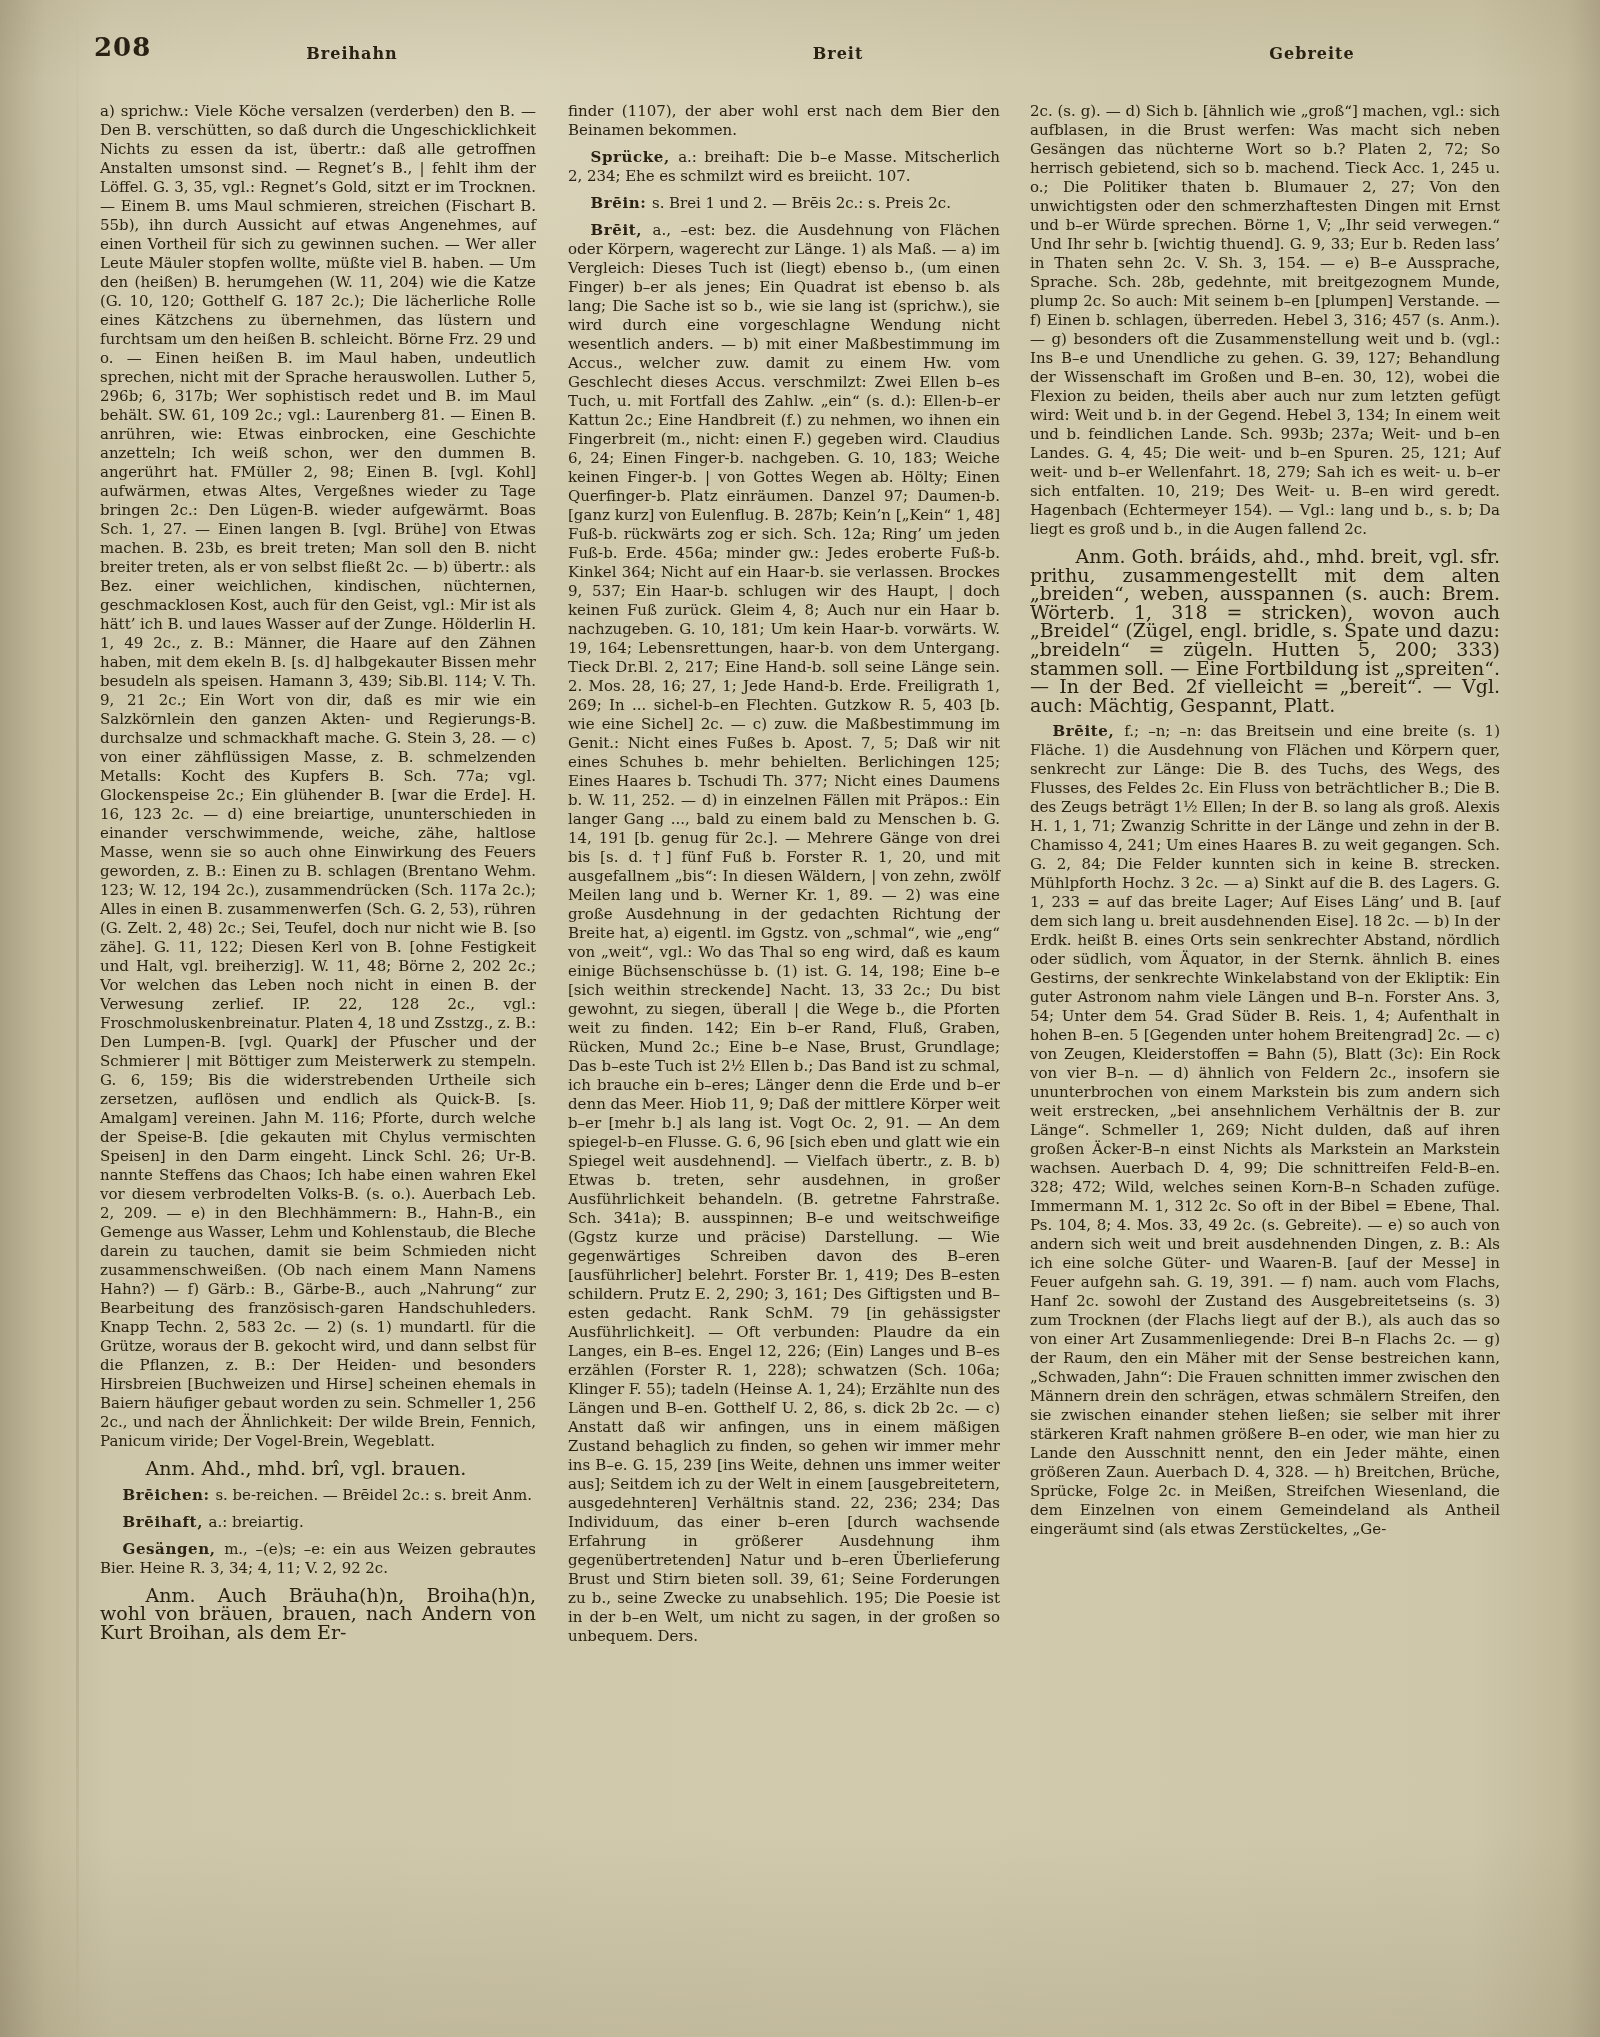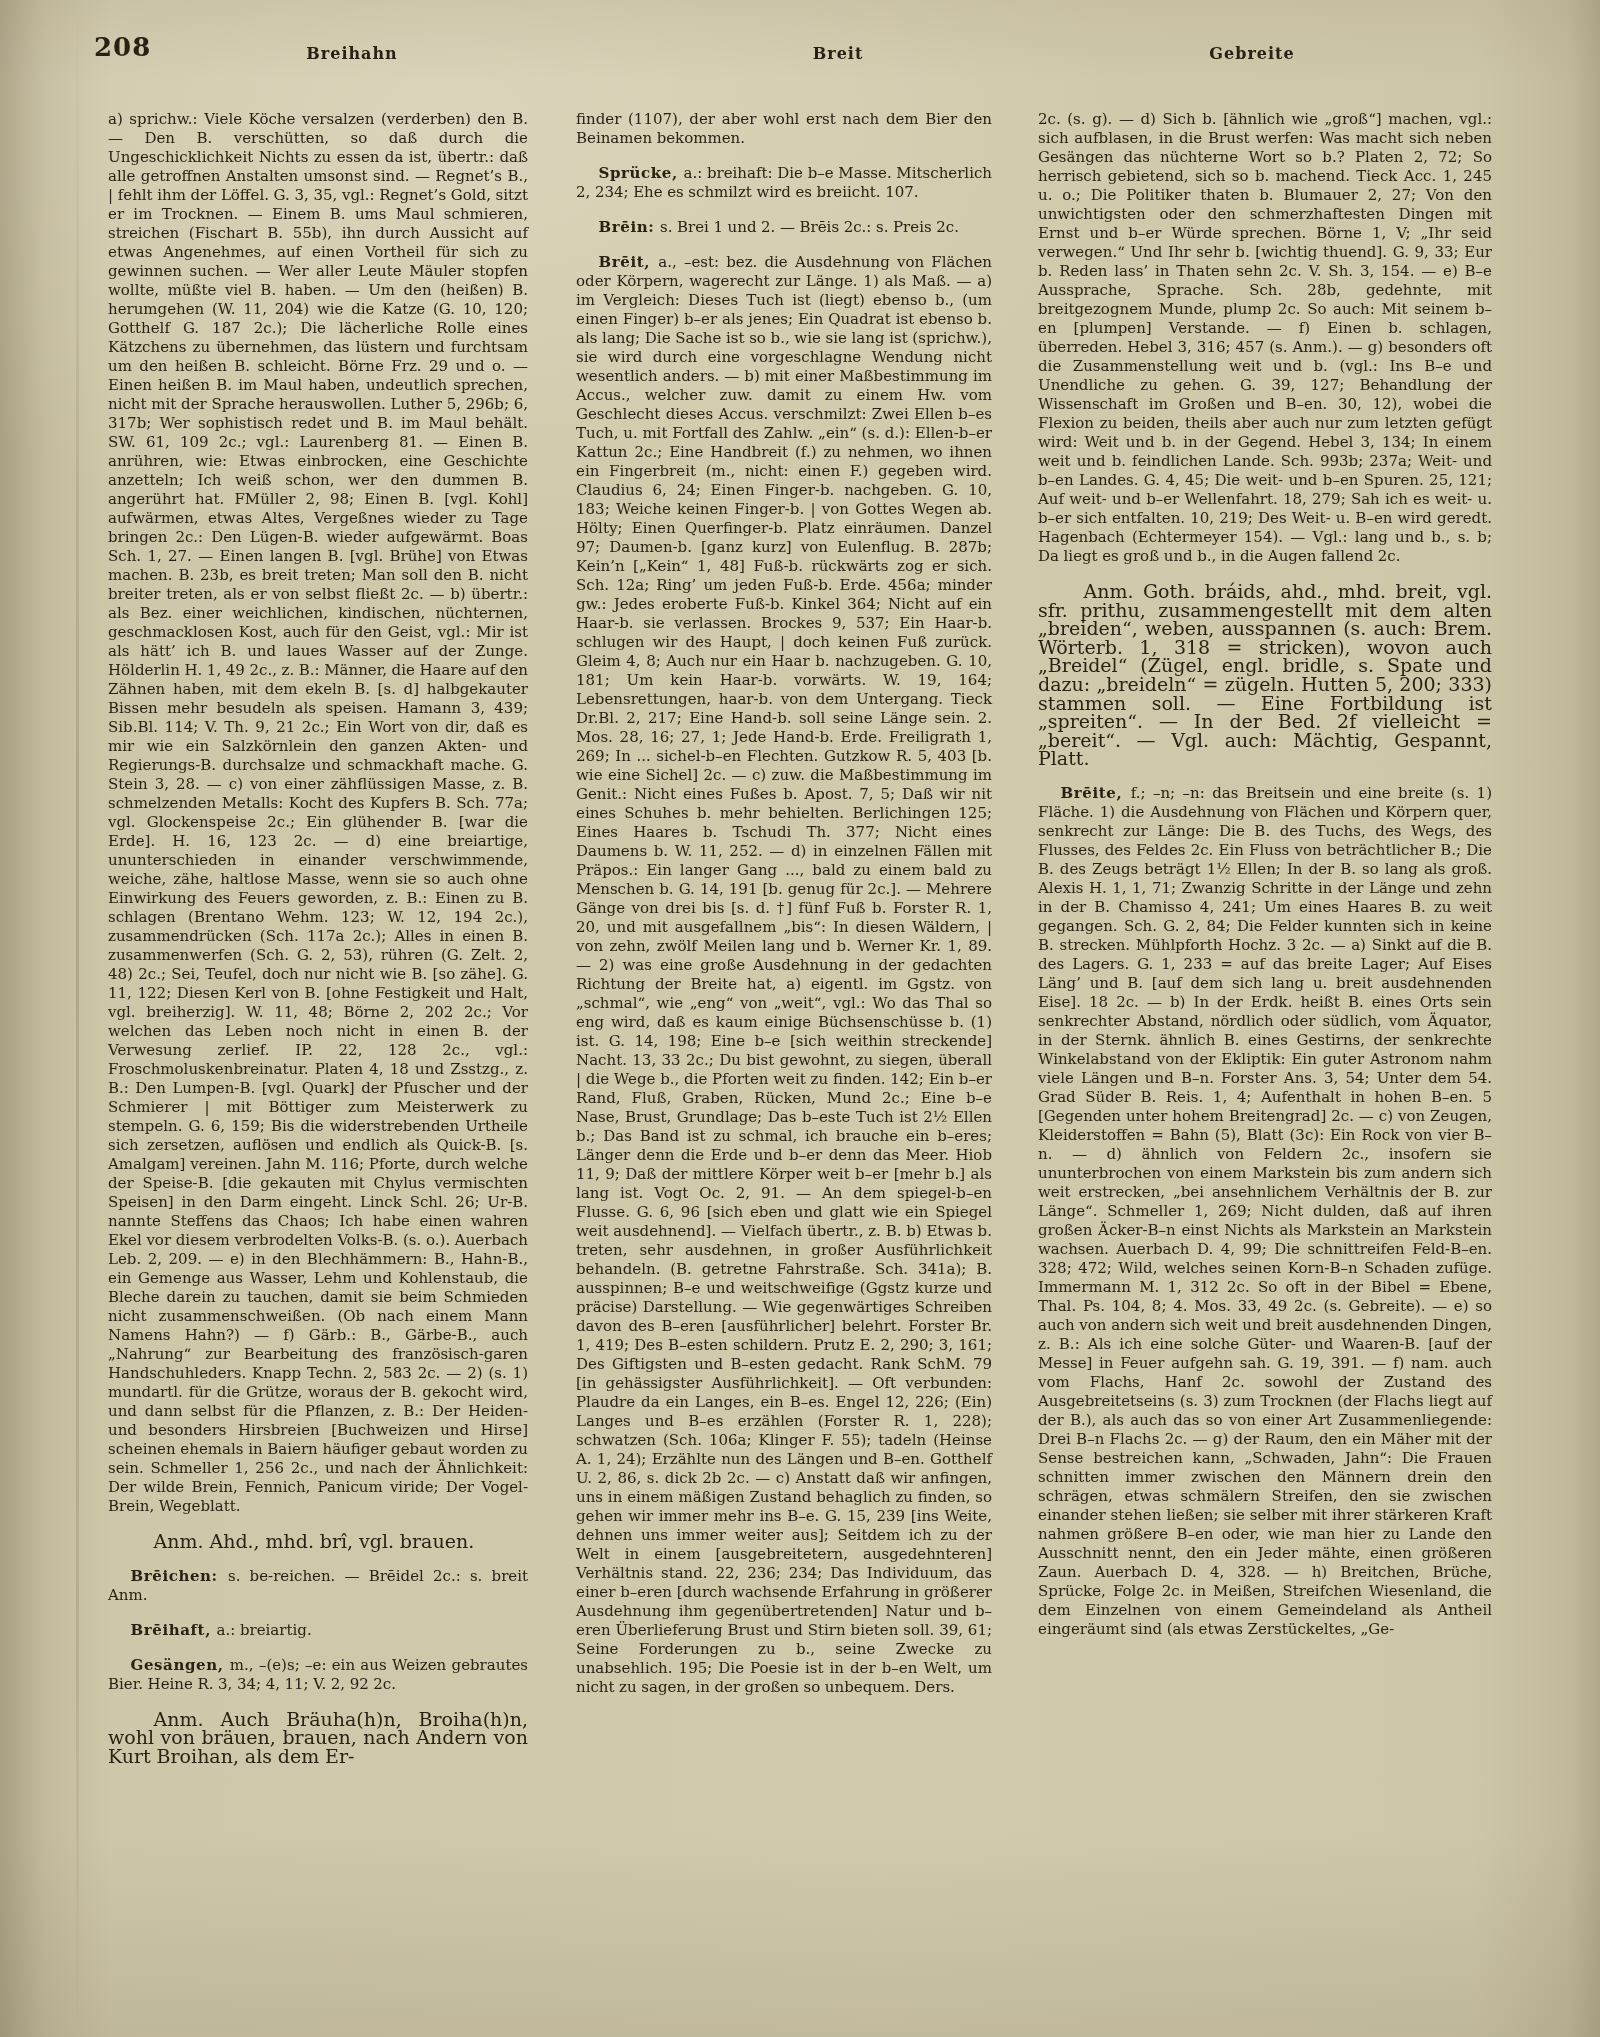--- a/index.html
+++ b/index.html
@@ -12,35 +12,35 @@
       linear-gradient(90deg, #a99f82 0px, #c3ba9c 45px, #cfc7a9 110px, #d2caac 55%, #cfc7a9 92%, #c2b99b 98%, #b1a78a 100%),
       #cec6a8;
     color:#2a2114;
   }
   .crease{position:absolute;top:0;bottom:0;width:3px;background:linear-gradient(180deg,rgba(0,0,0,0),rgba(96,85,60,.25) 40%,rgba(96,85,60,.18) 80%,rgba(0,0,0,0));}
   .head{position:absolute;top:44px;font-weight:bold;font-size:16px;letter-spacing:1px;white-space:nowrap;}
   .pagenum{position:absolute;left:94px;top:32px;font-weight:bold;font-size:26px;letter-spacing:1px;}
   .center{transform:translateX(-50%);}
   .col{position:absolute;top:94px;text-align:justify;font-size:15px;line-height:19px;
        -webkit-hyphens:auto;hyphens:auto;word-spacing:-0.2px;}
-  .para{margin:16px;}
+  .para{margin:8px;}
   .cont{text-indent:0;}
   .entry{text-indent:1.5em;}
   .anm{text-indent:2.4em;font-size:19px;line-height:18.6px;}
   .lead{font-weight:bold;letter-spacing:.6px;}
 </style>
 </head>
 <body>
 
 <div class="crease" style="left:76px"></div>
 
 <div class="pagenum">208</div>
 <div class="head center" style="left:352px">Breihahn</div>
 <div class="head center" style="left:838px">Breit</div>
-<div class="head center" style="left:1252px">Gebreite</div>
+<div class="head center" style="left:1312px">Gebreite</div>
 
 <div class="col" style="left:92px;width:452px">
     <p class="para cont">a) sprichw.: Viele Köche versalzen (verderben) den B. — Den B. verschütten, so daß durch die Ungeschicklichkeit Nichts zu essen da ist, übertr.: daß alle getroffnen Anstalten umsonst sind. — Regnet’s B., | fehlt ihm der Löffel. G. 3, 35, vgl.: Regnet’s Gold, sitzt er im Trocknen. — Einem B. ums Maul schmieren, streichen (Fischart B. 55b), ihn durch Aussicht auf etwas Angenehmes, auf einen Vortheil für sich zu gewinnen suchen. — Wer aller Leute Mäuler stopfen wollte, müßte viel B. haben. — Um den (heißen) B. herumgehen (W. 11, 204) wie die Katze (G. 10, 120; Gotthelf G. 187 2c.); Die lächerliche Rolle eines Kätzchens zu übernehmen, das lüstern und furchtsam um den heißen B. schleicht. Börne Frz. 29 und o. — Einen heißen B. im Maul haben, undeutlich sprechen, nicht mit der Sprache herauswollen. Luther 5, 296b; 6, 317b; Wer sophistisch redet und B. im Maul behält. SW. 61, 109 2c.; vgl.: Laurenberg 81. — Einen B. anrühren, wie: Etwas einbrocken, eine Geschichte anzetteln; Ich weiß schon, wer den dummen B. angerührt hat. FMüller 2, 98; Einen B. [vgl. Kohl] aufwärmen, etwas Altes, Vergeßnes wieder zu Tage bringen 2c.: Den Lügen-B. wieder aufgewärmt. Boas Sch. 1, 27. — Einen langen B. [vgl. Brühe] von Etwas machen. B. 23b, es breit treten; Man soll den B. nicht breiter treten, als er von selbst fließt 2c. — b) übertr.: als Bez. einer weichlichen, kindischen, nüchternen, geschmacklosen Kost, auch für den Geist, vgl.: Mir ist als hätt’ ich B. und laues Wasser auf der Zunge. Hölderlin H. 1, 49 2c., z. B.: Männer, die Haare auf den Zähnen haben, mit dem ekeln B. [s. d] halbgekauter Bissen mehr besudeln als speisen. Hamann 3, 439; Sib.Bl. 114; V. Th. 9, 21 2c.; Ein Wort von dir, daß es mir wie ein Salzkörnlein den ganzen Akten- und Regierungs-B. durchsalze und schmackhaft mache. G. Stein 3, 28. — c) von einer zähflüssigen Masse, z. B. schmelzenden Metalls: Kocht des Kupfers B. Sch. 77a; vgl. Glockenspeise 2c.; Ein glühender B. [war die Erde]. H. 16, 123 2c. — d) eine breiartige, ununterschieden in einander verschwimmende, weiche, zähe, haltlose Masse, wenn sie so auch ohne Einwirkung des Feuers geworden, z. B.: Einen zu B. schlagen (Brentano Wehm. 123; W. 12, 194 2c.), zusammendrücken (Sch. 117a 2c.); Alles in einen B. zusammenwerfen (Sch. G. 2, 53), rühren (G. Zelt. 2, 48) 2c.; Sei, Teufel, doch nur nicht wie B. [so zähe]. G. 11, 122; Diesen Kerl von B. [ohne Festigkeit und Halt, vgl. breiherzig]. W. 11, 48; Börne 2, 202 2c.; Vor welchen das Leben noch nicht in einen B. der Verwesung zerlief. IP. 22, 128 2c., vgl.: Froschmoluskenbreinatur. Platen 4, 18 und Zsstzg., z. B.: Den Lumpen-B. [vgl. Quark] der Pfuscher und der Schmierer | mit Böttiger zum Meisterwerk zu stempeln. G. 6, 159; Bis die widerstrebenden Urtheile sich zersetzen, auflösen und endlich als Quick-B. [s. Amalgam] vereinen. Jahn M. 116; Pforte, durch welche der Speise-B. [die gekauten mit Chylus vermischten Speisen] in den Darm eingeht. Linck Schl. 26; Ur-B. nannte Steffens das Chaos; Ich habe einen wahren Ekel vor diesem verbrodelten Volks-B. (s. o.). Auerbach Leb. 2, 209. — e) in den Blechhämmern: B., Hahn-B., ein Gemenge aus Wasser, Lehm und Kohlenstaub, die Bleche darein zu tauchen, damit sie beim Schmieden nicht zusammenschweißen. (Ob nach einem Mann Namens Hahn?) — f) Gärb.: B., Gärbe-B., auch „Nahrung“ zur Bearbeitung des französisch-garen Handschuhleders. Knapp Techn. 2, 583 2c. — 2) (s. 1) mundartl. für die Grütze, woraus der B. gekocht wird, und dann selbst für die Pflanzen, z. B.: Der Heiden- und besonders Hirsbreien [Buchweizen und Hirse] scheinen ehemals in Baiern häufiger gebaut worden zu sein. Schmeller 1, 256 2c., und nach der Ähnlichkeit: Der wilde Brein, Fennich, Panicum viride; Der Vogel-Brein, Wegeblatt.</p>
     <p class="para anm">Anm. Ahd., mhd. brî, vgl. brauen.</p>
     <p class="para entry"><b class="lead">Brēichen: </b>s. be-reichen. — Brēidel 2c.: s. breit Anm.</p>
     <p class="para entry"><b class="lead">Brēihaft, </b>a.: breiartig.</p>
     <p class="para entry"><b class="lead">Gesängen, </b>m., –(e)s; –e: ein aus Weizen gebrautes Bier. Heine R. 3, 34; 4, 11; V. 2, 92 2c.</p>
     <p class="para anm">Anm. Auch Bräuha(h)n, Broiha(h)n, wohl von bräuen, brauen, nach Andern von Kurt Broihan, als dem Er-</p>
   </div>
 <div class="col" style="left:560px;width:448px">

